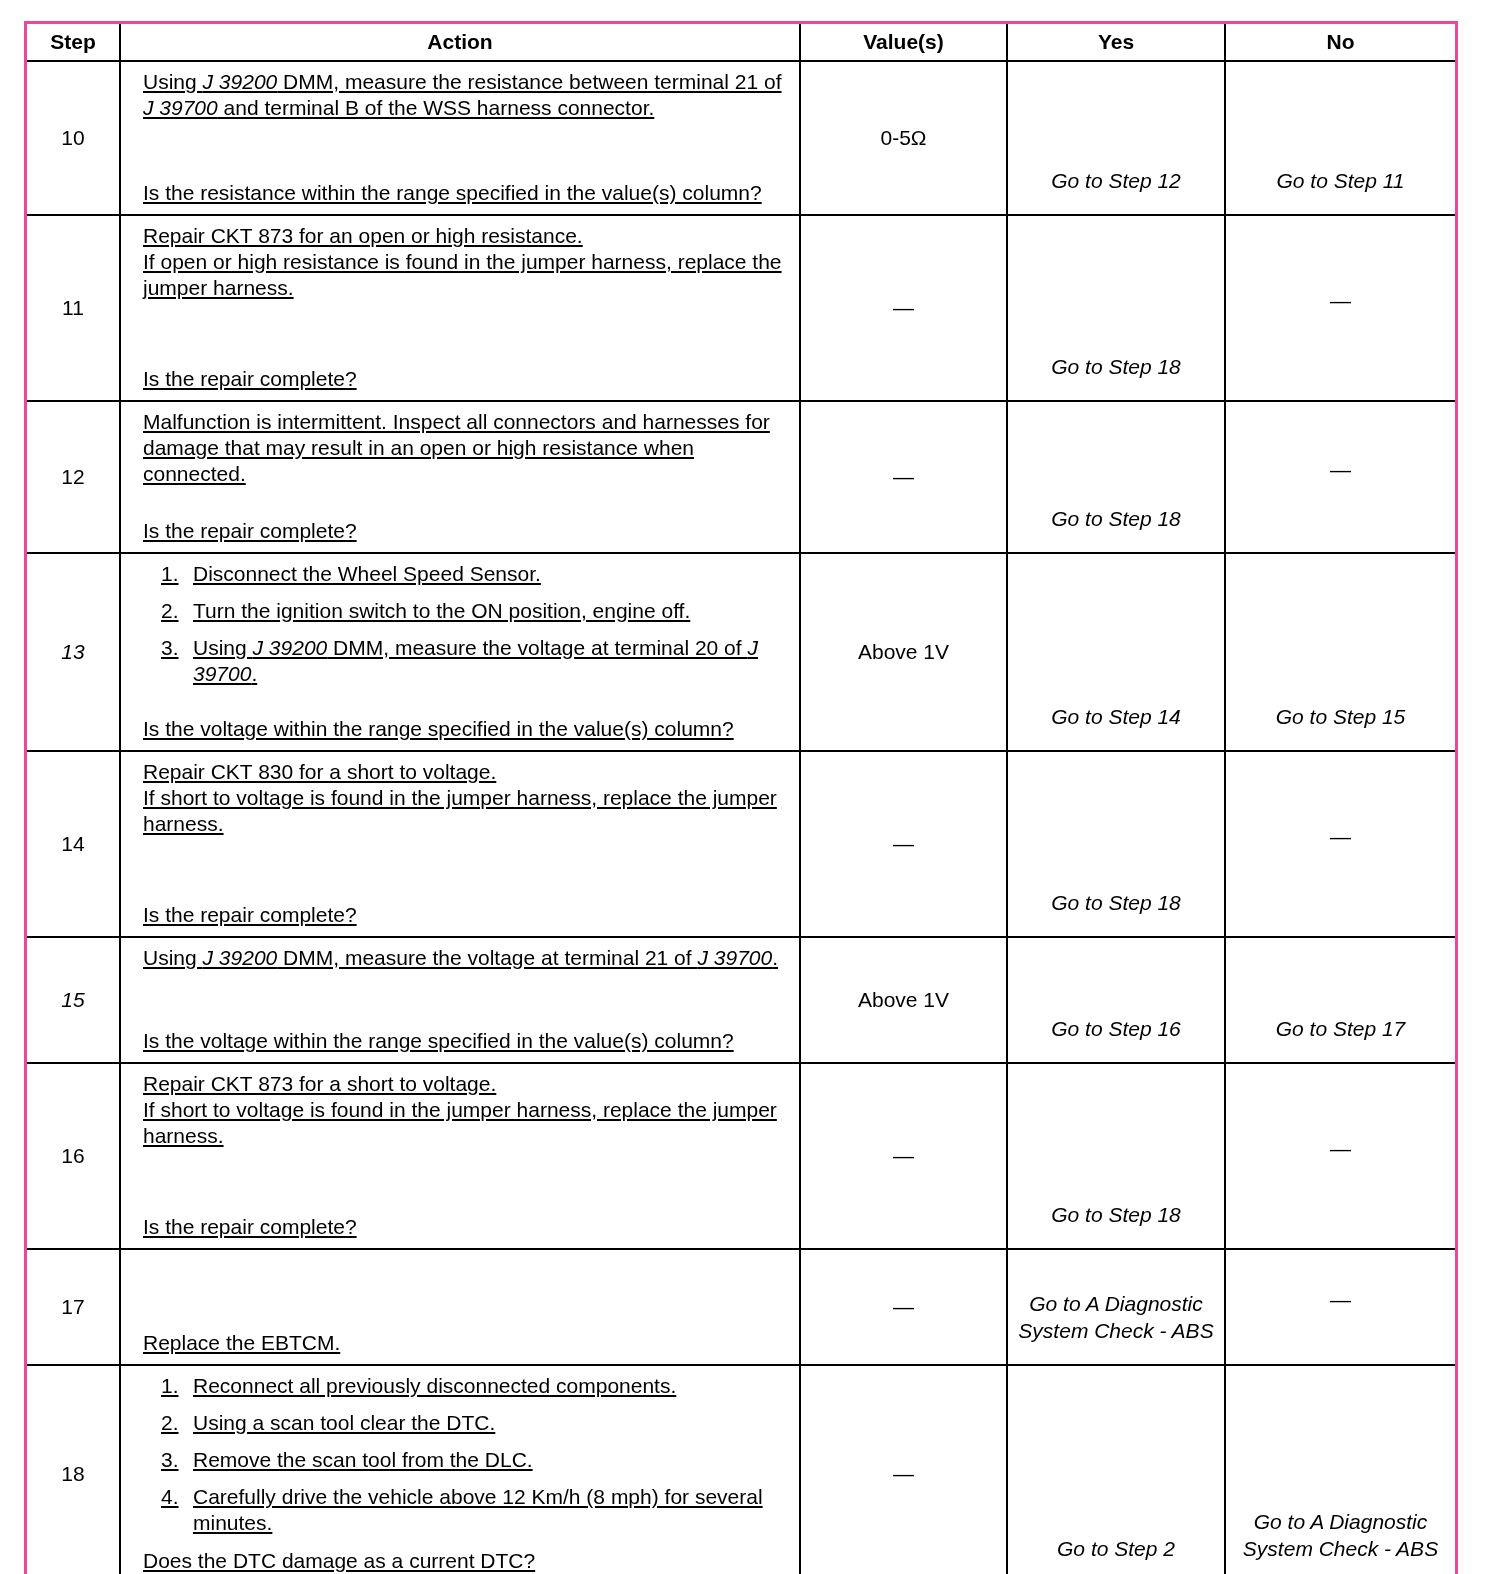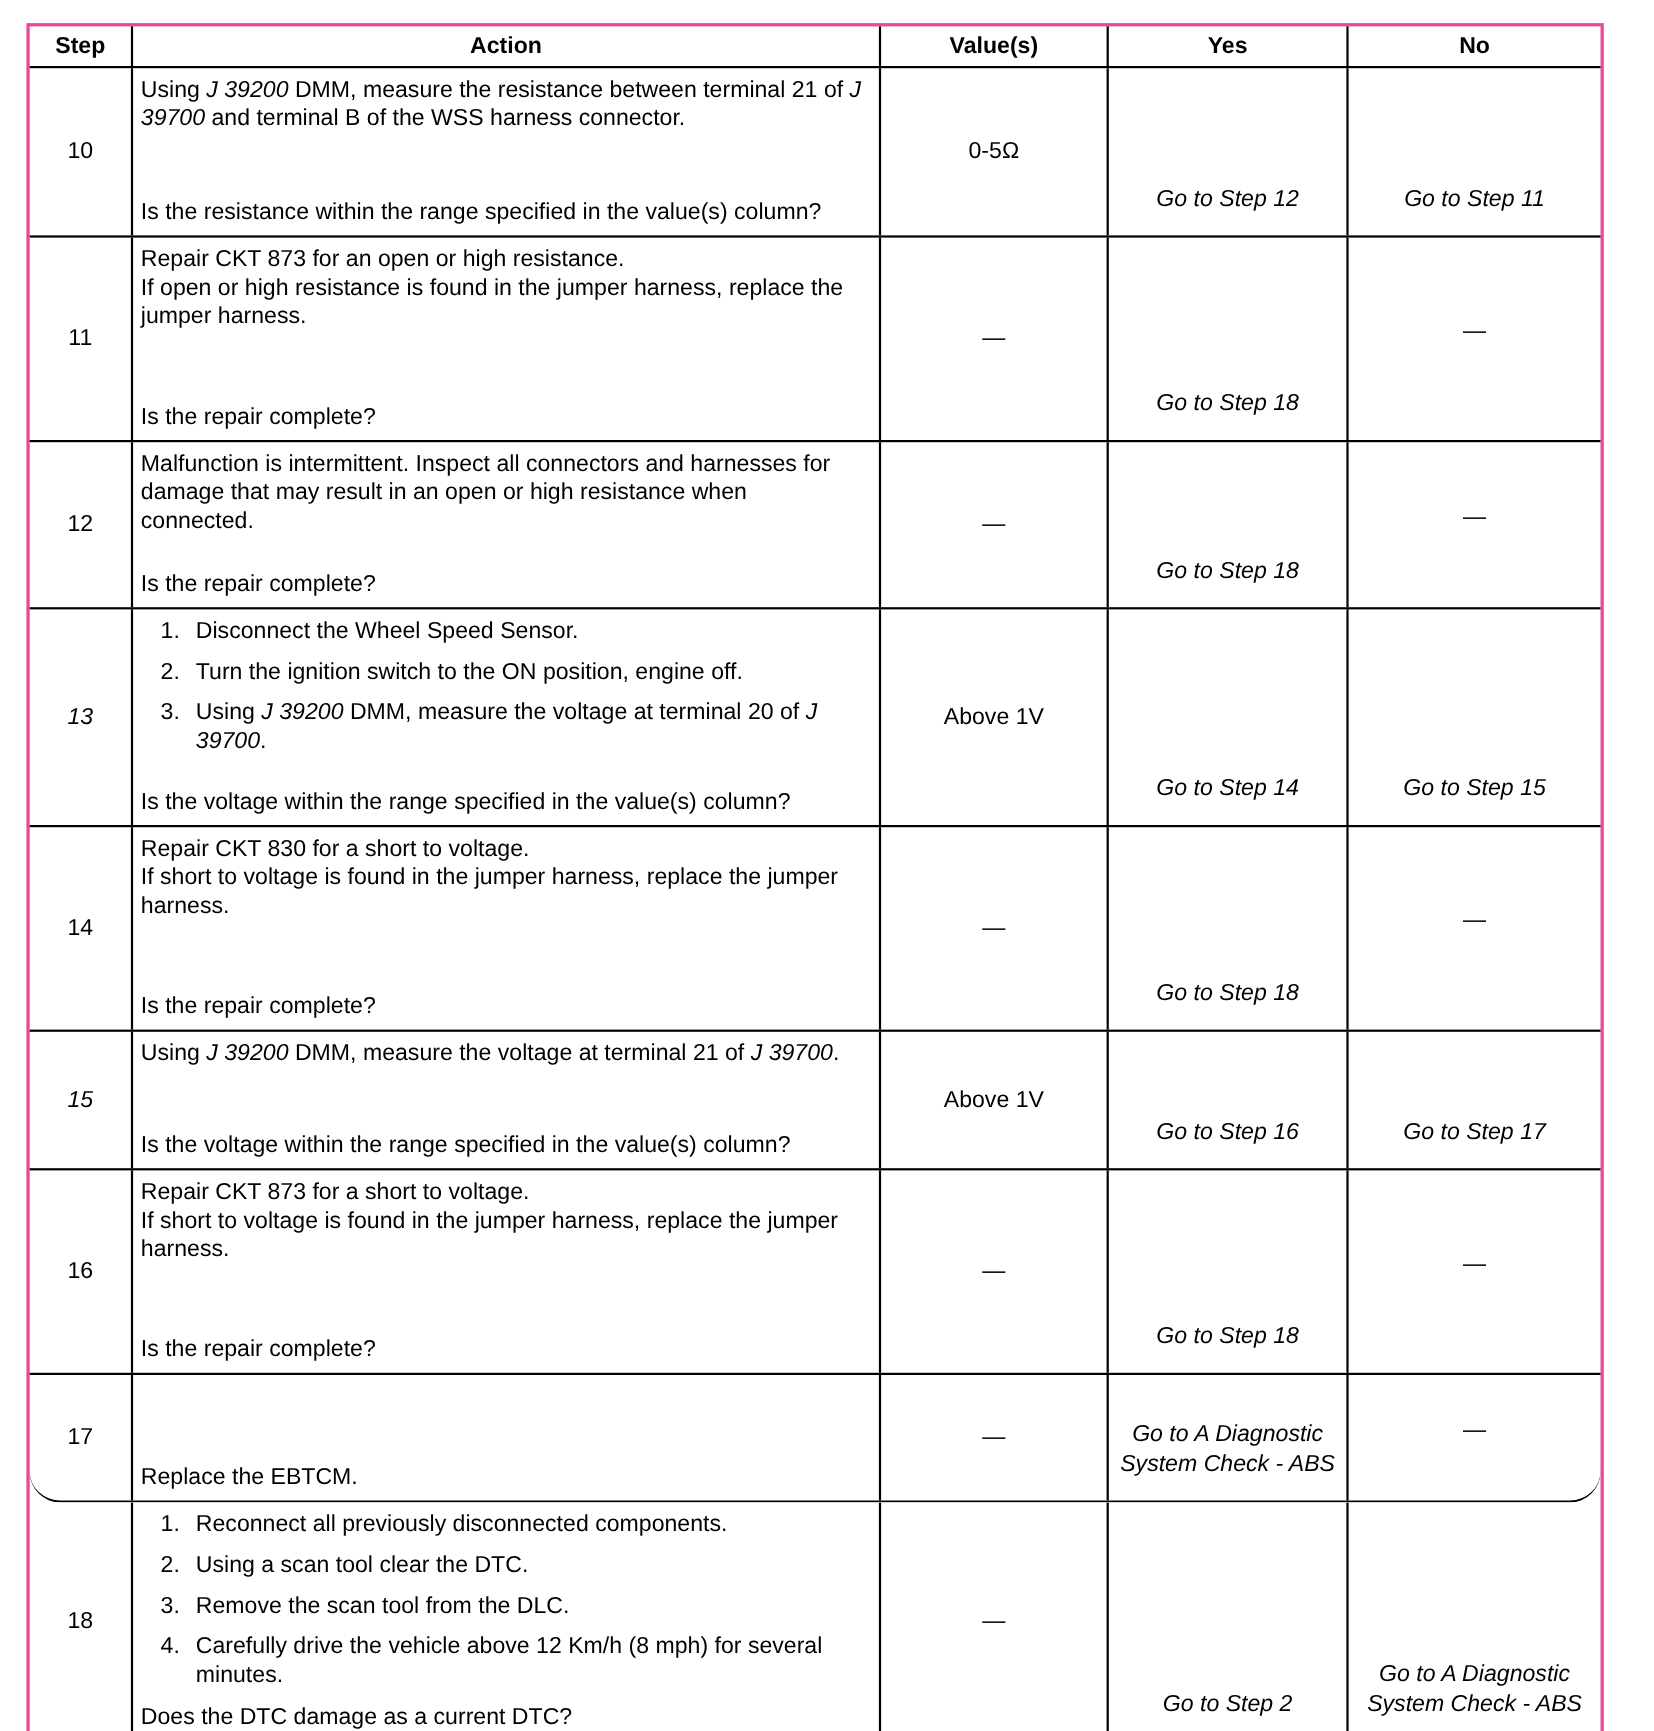--- a/index.html
+++ b/index.html
@@ -34,43 +34,44 @@
 
   
   .dtable > .t-row:nth-child(1)  { min-height: 38px;  }
   .dtable > .t-row:nth-child(2)  { min-height: 154px; }
   .dtable > .t-row:nth-child(3)  { min-height: 186px; }
   .dtable > .t-row:nth-child(4)  { min-height: 152px; }
   .dtable > .t-row:nth-child(5)  { min-height: 198px; }
   .dtable > .t-row:nth-child(6)  { min-height: 186px; }
   .dtable > .t-row:nth-child(7)  { min-height: 126px; }
   .dtable > .t-row:nth-child(8)  { min-height: 186px; }
-  .dtable > .t-row:nth-child(9)  { min-height: 116px; border-radius: 28px; }
+  .dtable > .t-row:nth-child(9)  { min-height: 116px; }
   .dtable > .t-row:nth-child(10) { min-height: 216px; }
 
   .h-cell {
     display: flex;
     align-items: center;
     justify-content: center;
     font-weight: bold;
     font-size: 21px;
     padding: 4px 2px;
   }
   .step-cell {
     display: flex;
     align-items: center;
     justify-content: center;
     font-size: 21px;
   }
   .action-cell {
     display: flex;
     flex-direction: column;
-    padding: 7px 12px 8px 7px;
+    padding: 7px 12px 8px 22px;
     font-size: 21px;
     line-height: 1.24;
+    text-decoration: underline;
   }
   .action-cell.align-bottom { justify-content: flex-end; }
   .action-cell.align-bottom .question { margin-top: 4px; }
   .para { margin: 0; }
   .list-item {
     display: flex;
     padding-left: 18px;
     margin: 0 0 11px 0;
   }
   .list-item .num { width: 32px; flex: none; }

